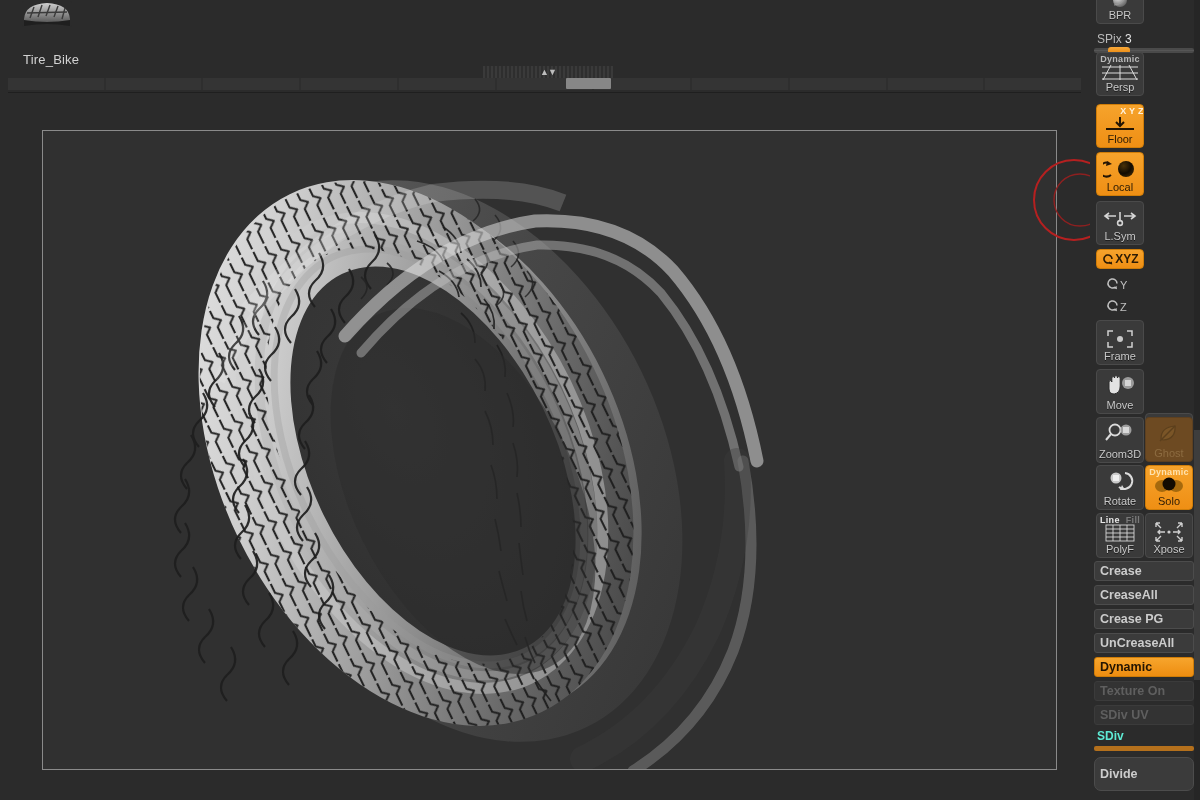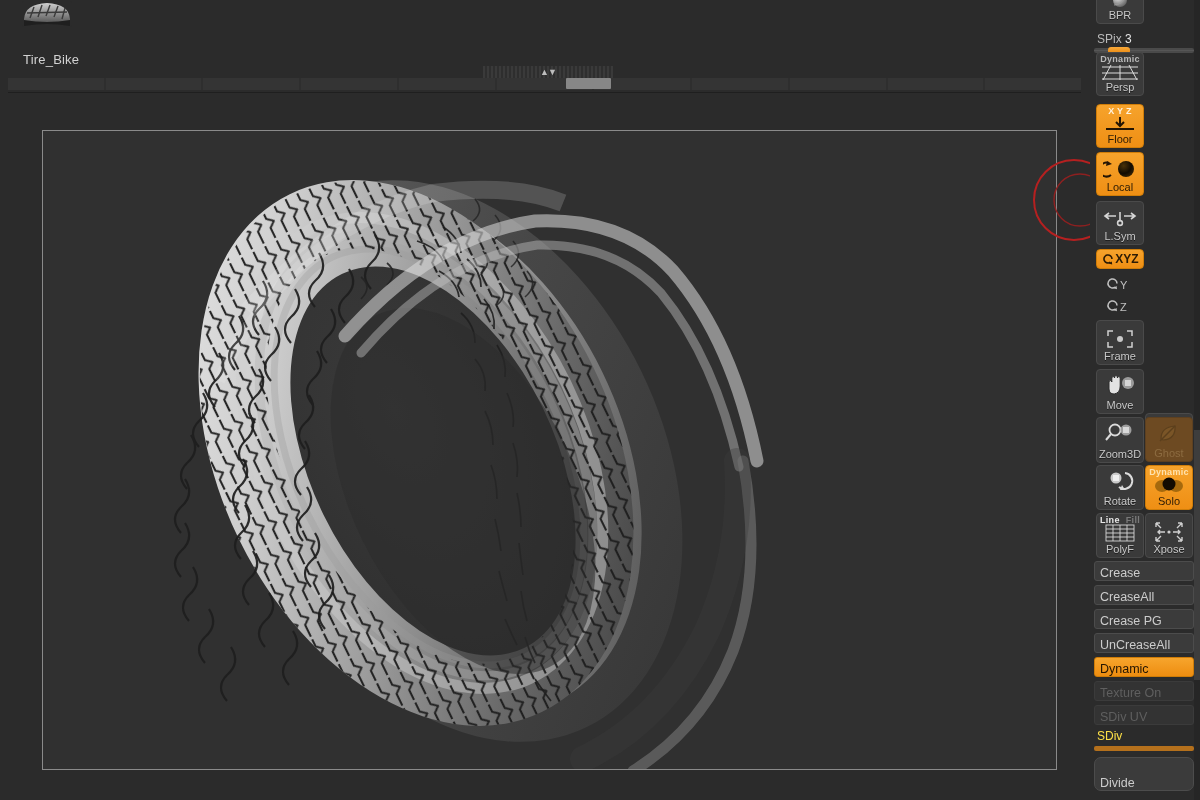--- a/index.html
+++ b/index.html
@@ -81,45 +81,45 @@
   .tbtn.on { background: linear-gradient(180deg,#f6a32c,#ef8f14); border-color: #d07d08; color: #2a1a04; }
   .tbtn.on .lbl { color: #2d1c05; text-shadow: none; }
   .tbtn.dim { background: #6d4a22; border-color: #5d4020; color: #8b6a40; }
   .tbtn.dim .lbl { color: #8c6b40; text-shadow: none; }
 
   .toptag {
     position: absolute; top: 1px; left: 0; width: 100%;
     font-size: 9px; font-weight: bold; text-align: center;
     letter-spacing: .3px;
   }
-  .toptag.dark   { color: #fff2dd; }
+  .toptag.dark   { color: #fff2dd; margin-left: 12px; }
   .toptag.gray   { color: #b9b9b9; }
 
   
   .slider-row { position: absolute; }
   .slider-label { font-size: 12px; color: #b9b9b9; padding-left: 3px; line-height: 14px; }
   .slider-label .val { color: #e6e6e6; }
-  .slider-label.muted { color: #fde047; }
+  .slider-label.muted { color: #5eead4; font-weight: bold; }
   .slider-track {
     position: relative; height: 5px; background: #4a4a4a; border-radius: 2px; margin-top: 2px;
   }
   .slider-track .knob {
     position: absolute; top: -1px; width: 22px; height: 7px; border-radius: 3px;
     background: linear-gradient(180deg,#f8a93a,#e8860d);
   }
   .slider-hairline {
     position: absolute; left: 0; top: 2px; width: 100%; height: 1px; background: #565656;
   }
 
   
   .listbtn {
     position: absolute; left: 4px; width: 100px; height: 20px;
     background: #3b3b3b; border: 1px solid #4c4c4c; border-radius: 3px;
     color: #cccccc; font-size: 12.5px;
-    display: flex; align-items: flex-end; padding-left: 5px;
+    display: flex; align-items: center; padding-left: 5px; font-weight: bold;
   }
   .listbtn.on {
     background: linear-gradient(180deg,#f7a52d,#ee8d10); border-color: #cf7c07; color: #241502;
   }
   .listbtn.disabled { background: #333333; border-color: #3b3b3b; color: #5f5f5f; }
   .listbtn.big { height: 34px; }
 
   .sdiv-bar {
     position: absolute; left: 4px; width: 100px; height: 5px; border-radius: 2px;
     background: #b4701c;

